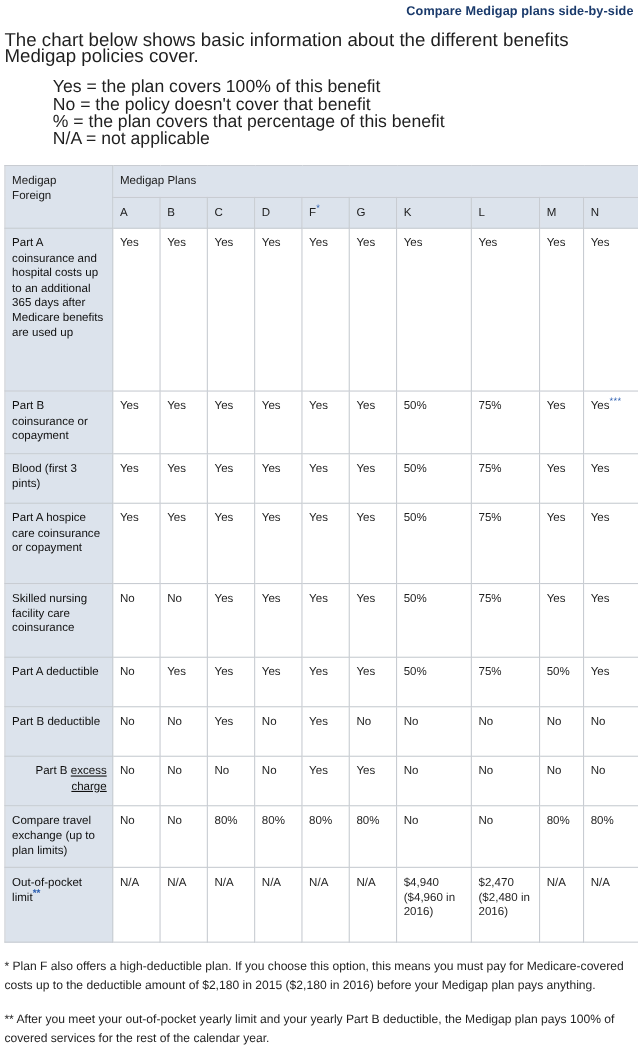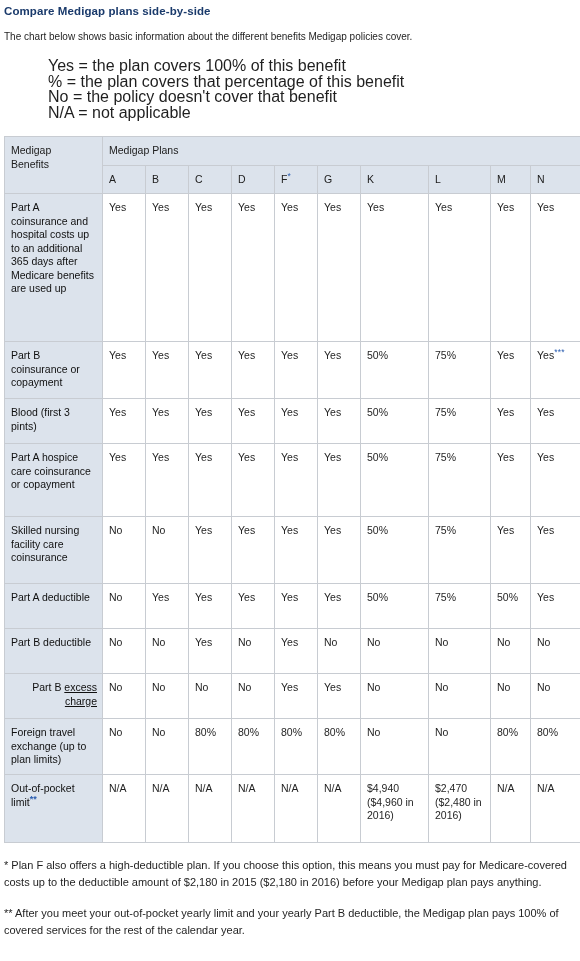--- a/index.html
+++ b/index.html
@@ -19,23 +19,24 @@
     width: 580px;
     padding: 4px 4px 0 4px;
   }
   .page-title {
     font-size: 11.5px;
     font-weight: bold;
     color: #1a3a6b;
     letter-spacing: 0.1px;
     margin: 0 0 12px 0;
     line-height: 14px;
+    text-align: right;
   }
   .intro {
-    font-size: 10px;
+    font-size: 17px;
     line-height: 14px;
     color: #1f1f1f;
     margin: 0 0 14px 0;
   }
   .legend {
     margin: 0 0 16px 0;
   }
   .legend-line {
     font-size: 16px;
     line-height: 15.5px;
@@ -136,22 +137,22 @@
 <body>
 
 <div class="page">
 
   <h1 class="page-title">Compare Medigap plans side-by-side</h1>
 
   <p class="intro">The chart below shows basic information about the different benefits Medigap policies cover.</p>
 
   <div class="legend">
     <div class="legend-line">Yes = the plan covers 100% of this benefit</div>
+    <div class="legend-line">No = the policy doesn't cover that benefit</div>
     <div class="legend-line">% = the plan covers that percentage of this benefit</div>
-    <div class="legend-line">No = the policy doesn't cover that benefit</div>
     <div class="legend-line">N/A = not applicable</div>
   </div>
 
   <table class="medigap">
     <colgroup>
       <col class="c-ben">
         <col class="c-a">
         <col class="c-b">
         <col class="c-c">
         <col class="c-d">
@@ -159,21 +160,21 @@
         <col class="c-g">
         <col class="c-k">
         <col class="c-l">
         <col class="c-m">
         <col class="c-n">
     </colgroup>
     <thead>
       <tr>
         <th class="benefits-col" rowspan="2">
           <span>Medigap</span><br>
-          <span>Benefits</span>
+          <span>Foreign</span>
         </th>
         <th class="plans-head" colspan="10">Medigap Plans</th>
       </tr>
       <tr>
         <th class="plan-letter"><span>A</span></th>
         <th class="plan-letter"><span>B</span></th>
         <th class="plan-letter"><span>C</span></th>
         <th class="plan-letter"><span>D</span></th>
         <th class="plan-letter"><span>F</span><span class="fn-inline">*</span></th>
         <th class="plan-letter"><span>G</span></th>
@@ -282,21 +283,21 @@
           <td class="val">No</td>
           <td class="val">No</td>
           <td class="val">Yes</td>
           <td class="val">Yes</td>
           <td class="val">No</td>
           <td class="val">No</td>
           <td class="val">No</td>
           <td class="val">No</td>
         </tr>
         <tr>
-          <td class="benefit-label" style="height: 56px;">Foreign travel exchange (up to plan limits)</td>
+          <td class="benefit-label" style="height: 56px;">Compare travel exchange (up to plan limits)</td>
           <td class="val">No</td>
           <td class="val">No</td>
           <td class="val">80%</td>
           <td class="val">80%</td>
           <td class="val">80%</td>
           <td class="val">80%</td>
           <td class="val">No</td>
           <td class="val">No</td>
           <td class="val">80%</td>
           <td class="val">80%</td>

